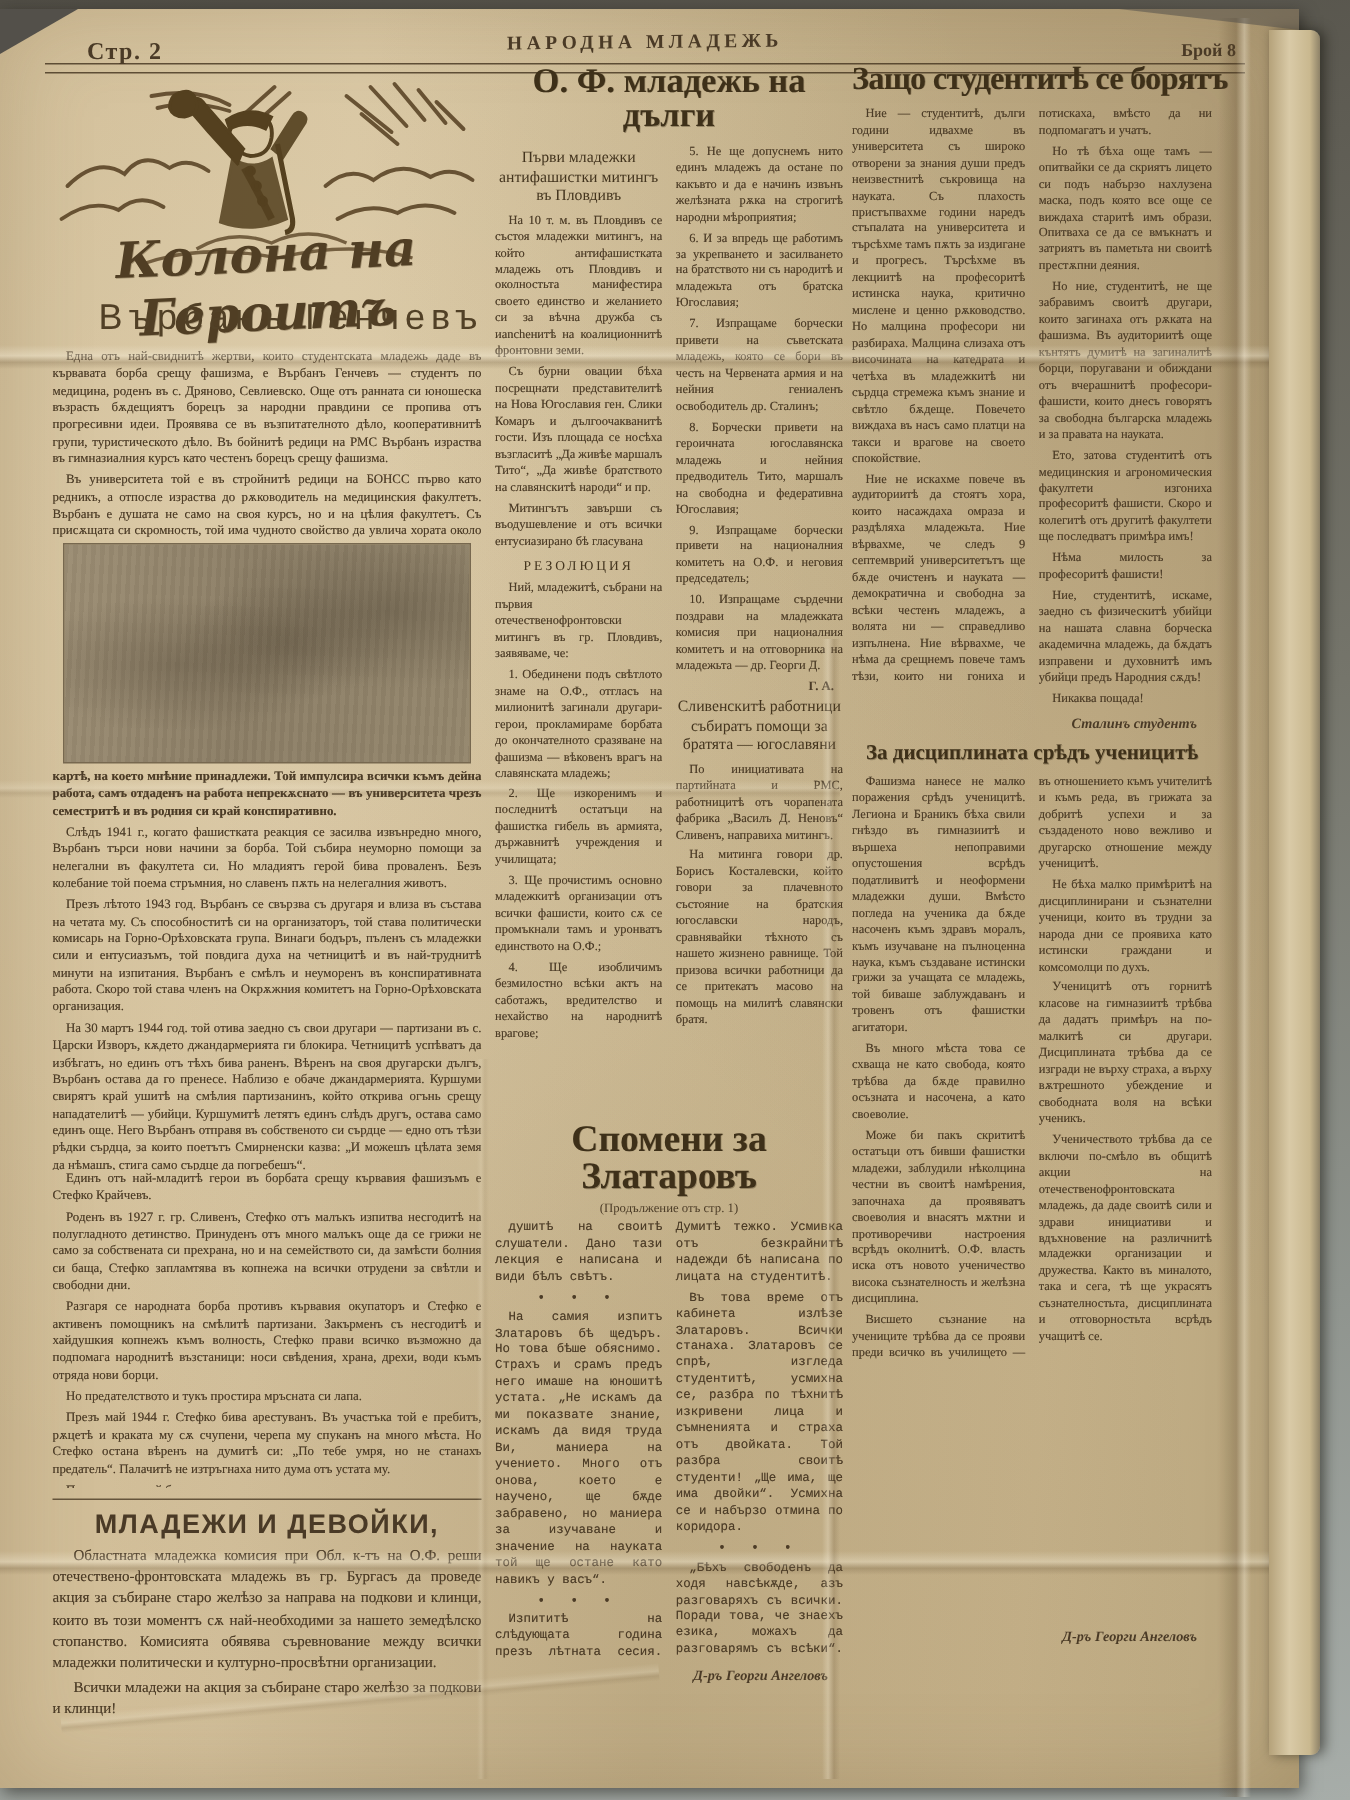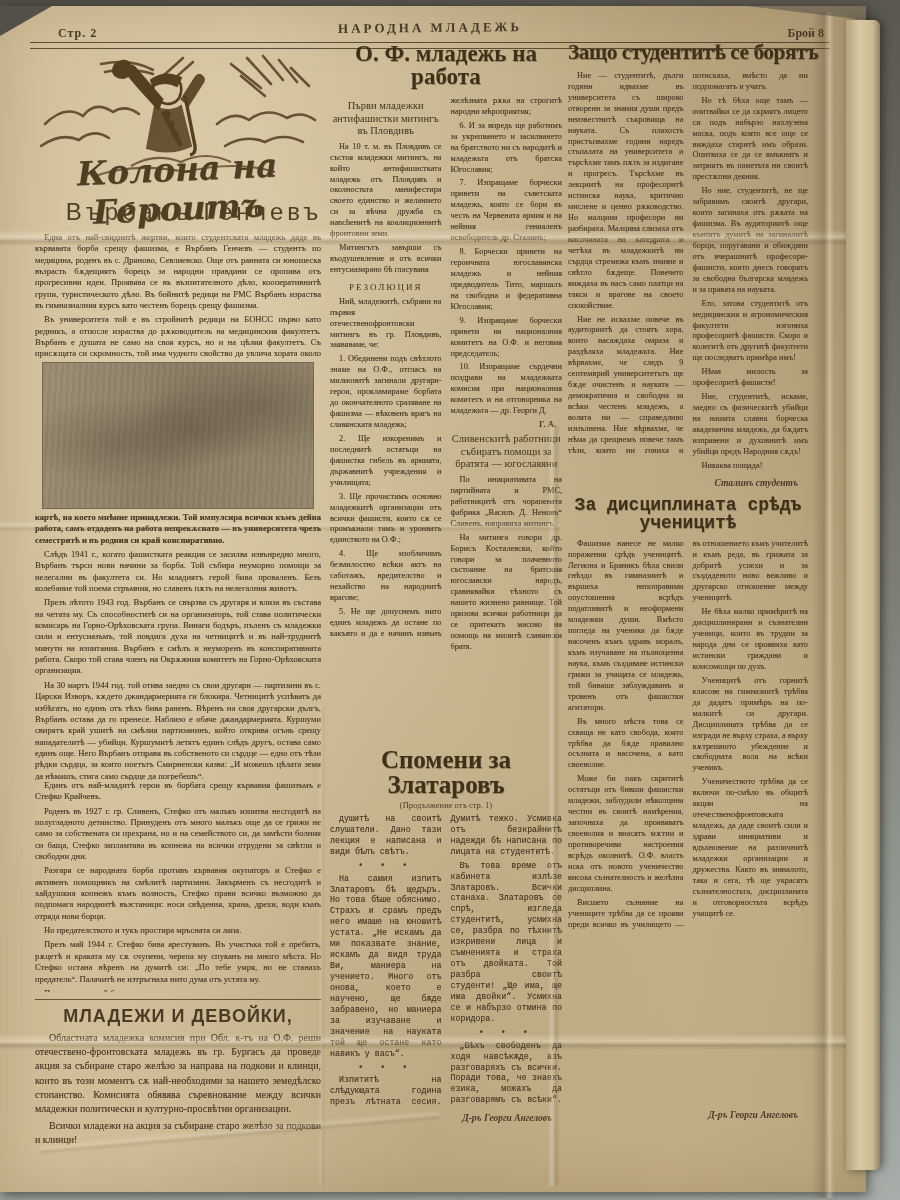--- a/index.html
+++ b/index.html
@@ -40,21 +40,21 @@
     background:linear-gradient(90deg,transparent,rgba(255,248,230,.26),rgba(92,72,44,.18),transparent);}
   .crease.v2{left:812px;top:6px;width:22px;height:1186px;
     background:linear-gradient(90deg,transparent,rgba(92,72,44,.28) 55%,rgba(255,250,235,.30) 80%,transparent);}
   .crease.v3{left:318px;top:700px;width:8px;height:480px;opacity:.5;
     background:linear-gradient(90deg,transparent,rgba(255,248,230,.25),rgba(92,72,44,.15),transparent);}
 
   
   .masthead{position:absolute;left:30px;top:14px;width:800px;height:34px;}
   .masthead .rule{position:absolute;left:0;right:0;top:22px;height:5px;
     border-top:1.6px solid #4a3a24;border-bottom:1.2px solid #4a3a24;opacity:.85;}
-  .masthead .pageno{position:absolute;left:28px;top:6px;font-size:12px;font-weight:bold;letter-spacing:1px;text-align:right;}
+  .masthead .pageno{position:absolute;left:28px;top:6px;font-size:16px;font-weight:bold;letter-spacing:1px;text-align:right;}
   .masthead .title{position:absolute;left:0;right:0;top:0;text-align:center;
     font-size:13px;font-weight:bold;letter-spacing:3px;transform:rotate(-.6deg);}
   .masthead .issue{position:absolute;right:6px;top:6px;font-size:12px;font-weight:bold;}
 
   
   .col{position:absolute;}
   .col-left{left:35px;top:48px;width:286px;}
   .col-mid{left:330px;top:36px;width:232px;}
   .col-right{left:568px;top:36px;width:240px;}
 
@@ -92,21 +92,21 @@
     letter-spacing:1px;text-align:center;margin:2px 0 4px 0;}
   .appeal-paras{height:168px;overflow:hidden;}
   .appeal-paras p{font-size:10px;line-height:1.42;text-indent:14px;}
 
   
   .headline{font-weight:bold;text-align:center;color:#3e3019;line-height:1.02;
     text-shadow:.5px .5px 0 rgba(62,48,25,.35);}
   .of-headline{font-size:23px;margin:0 0 7px 0;}
   .why-headline{font-size:21.5px;letter-spacing:-.5px;white-space:nowrap;margin:0 0 7px 0;}
   .zlat-headline{font-size:25px;margin:9px 0 2px 0;}
-  .disc-headline{font-size:18px;margin:8px 0 6px 0;font-family:Liberation Mono, monospace;}
+  .disc-headline{font-size:14px;margin:8px 0 6px 0;}
   .subhead{font-weight:normal;font-size:10.5px;text-align:center;line-height:1.2;margin:4px 0 4px 0;
     break-inside:avoid;color:#43341e;}
   .subhead.caps{font-size:9px;letter-spacing:2px;margin-top:6px;}
   .note{text-align:center;font-size:8.5px;margin:0 0 4px 0;color:#4c3c27;}
   .of-flow{height:642px;}
   .zlat-flow{height:296px;font-family:Liberation Mono, monospace;}
   .why-flow{height:404px;}
   .disc-flow{height:568px;}
   .signature{text-align:right;font-style:italic;font-weight:bold;font-size:9.5px;margin:3px 10px 0 0;}
   .byline{text-align:right;font-weight:bold;font-size:8.5px;margin:2px 6px 0 0;}
@@ -177,25 +177,26 @@
       </div>
     <hr class="left-rule">
     <div class="appeal-title">МЛАДЕЖИ И ДЕВОЙКИ,</div>
     <div class="body-txt appeal-paras">
         <p>Областната младежка комисия при Обл. к-тъ на О.Ф. реши отечествено-фронтовската младежь въ гр. Бургасъ да проведе акция за събиране старо желѣзо за направа на подкови и клинци, които въ този моментъ сѫ най-необходими за нашето земедѣлско стопанство. Комисията обявява съревнование между всички младежки политически и културно-просвѣтни организации.</p>
         <p>Всички младежи на акция за събиране старо желѣзо за подкови и клинци!</p>
       </div>
   </div>
 
   <div class="col col-mid">
-    <div class="headline of-headline">О. Ф. младежь на работа</div>
+    <div class="headline of-headline">О. Ф. младежь на дълги</div>
     <div class="cols2 of-flow">
       <div class="subhead">Първи младежки антифашистки митингъ въ Пловдивъ</div>
       <div class="body-txt">
           <p>На 10 т. м. въ Пловдивъ се състоя младежки митингъ, на който антифашистката младежь отъ Пловдивъ и околностьта манифестира своето единство и желанието си за вѣчна дружба съ иancheнитѣ на коалиционнитѣ фронтовни земи.</p>
+          <p>Съ бурни овации бѣха посрещнати представителитѣ на Нова Югославия ген. Слики Комаръ и дългоочакванитѣ гости. Изъ площада се носѣха възгласитѣ „Да живѣе маршалъ Тито“, „Да живѣе братството на славянскитѣ народи“ и пр.</p>
           <p>Митингътъ завърши съ въодушевление и отъ всички ентусиазирано бѣ гласувана</p>
         </div>
       <div class="subhead caps">РЕЗОЛЮЦИЯ</div>
       <div class="body-txt">
           <p>Ний, младежитѣ, събрани на първия отечественофронтовски митингъ въ гр. Пловдивъ, заявяваме, че:</p>
           <p>1. Обединени подъ свѣтлото знаме на О.Ф., отгласъ на милионитѣ загинали другари-герои, прокламираме борбата до окончателното сразяване на фашизма — вѣковенъ врагъ на славянската младежь;</p>
           <p>2. Ще изкоренимъ и последнитѣ остатъци на фашистка гибель въ армията, държавнитѣ учреждения и училищата;</p>
           <p>3. Ще прочистимъ основно младежкитѣ организации отъ всички фашисти, които сѫ се промъкнали тамъ и уронватъ единството на О.Ф.;</p>
           <p>4. Ще изобличимъ безмилостно всѣки актъ на саботажъ, вредителство и нехайство на народнитѣ врагове;</p>
           <p>5. Не ще допуснемъ нито единъ младежъ да остане по какъвто и да е начинъ извънъ желѣзната рѫка на строгитѣ народни мѣроприятия;</p>

